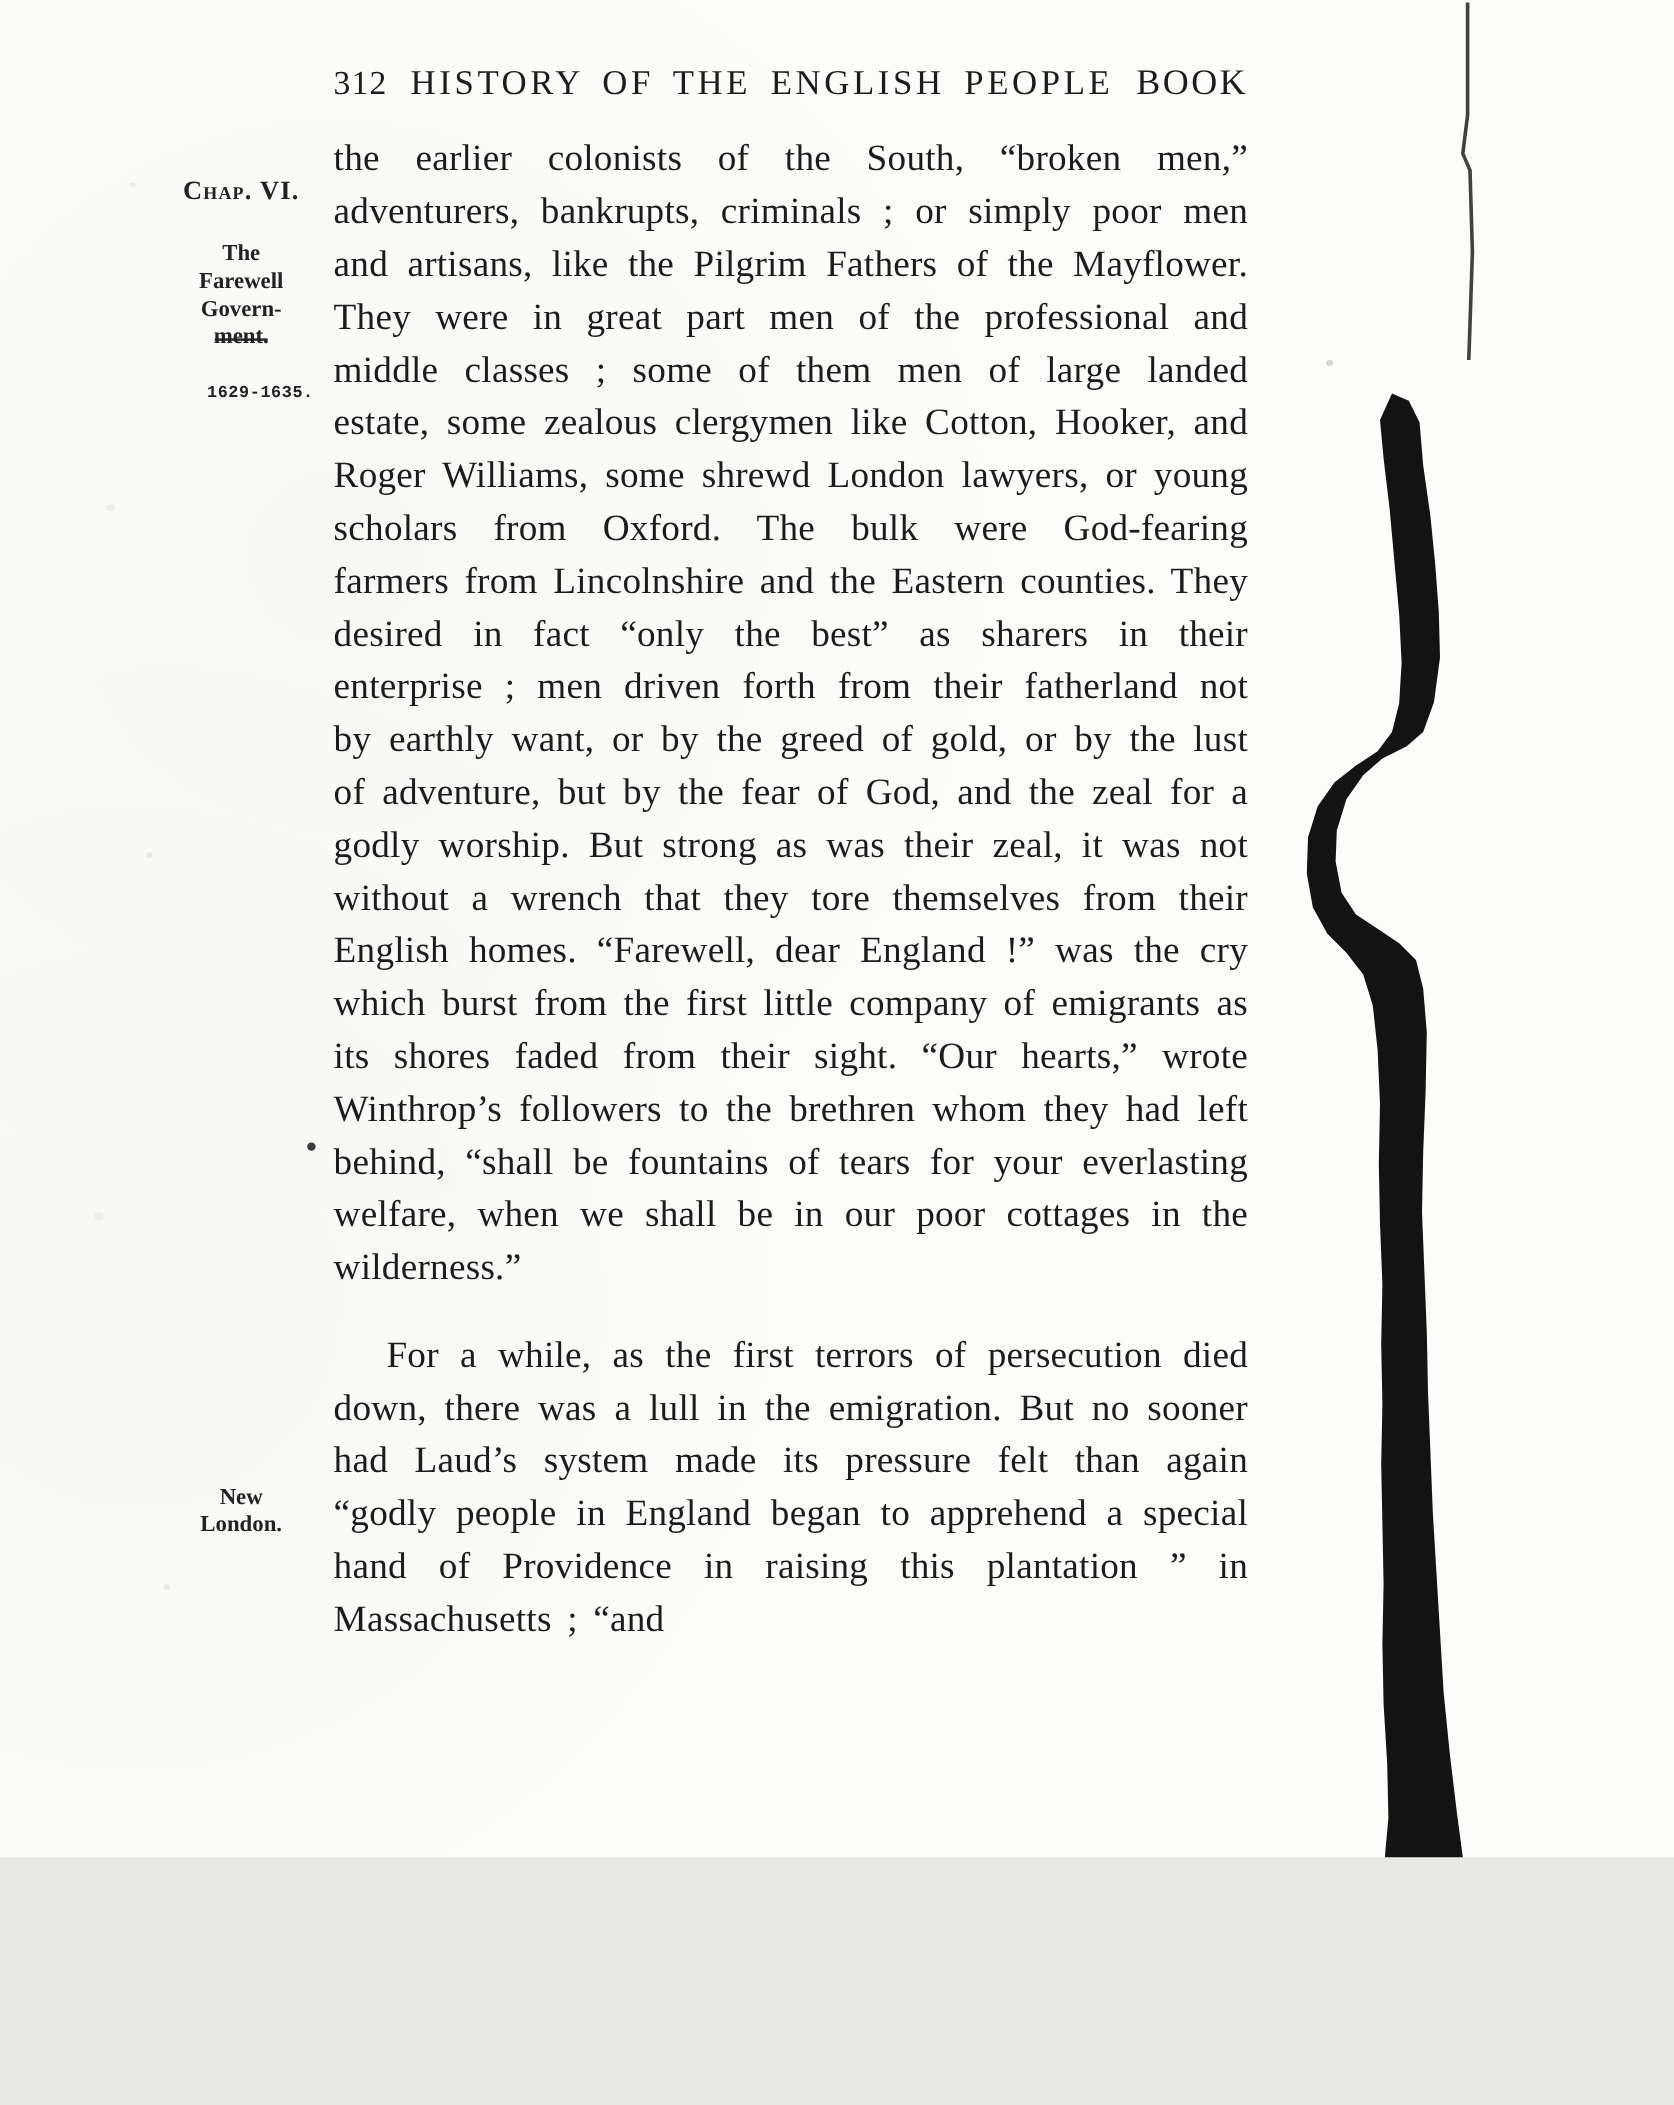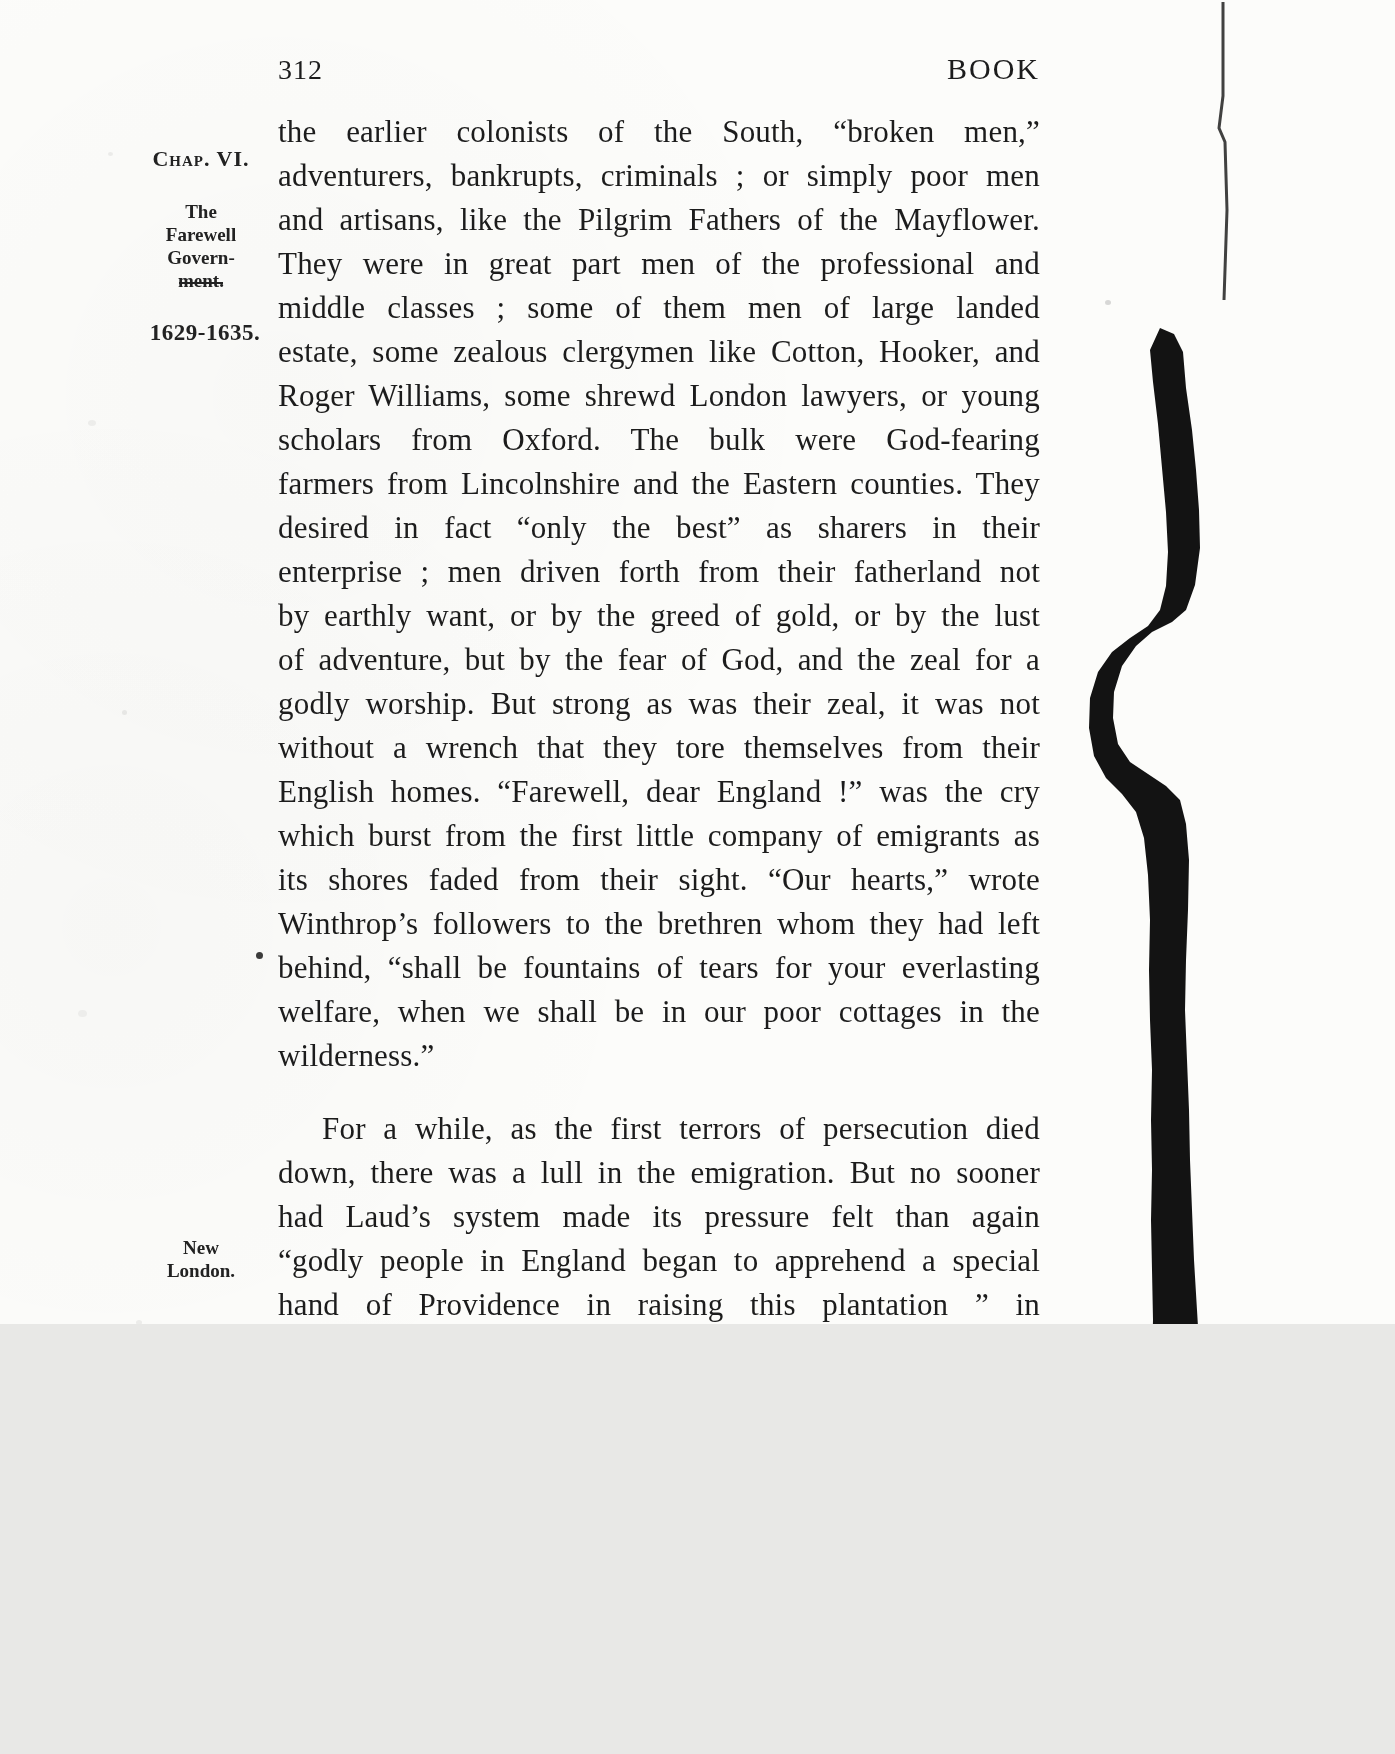--- a/index.html
+++ b/index.html
@@ -3,21 +3,21 @@
 <meta charset="utf-8">
 <style>
   :root{
     --ink:#1c1c1c;
     --paper:#fcfcfa;
   }
   *{margin:0;padding:0;box-sizing:border-box;}
   html,body{background:#e8e8e6;}
   .page{
     position:relative;
-    width:1395px;height:1324px;
+    width:1395px;height:1548px;
     background:var(--paper);
     background-image:radial-gradient(circle at 20% 30%, rgba(0,0,0,0.015), transparent 40%),
                      radial-gradient(circle at 8% 70%, rgba(0,0,0,0.02), transparent 35%);
     overflow:hidden;
     font-family:"Liberation Serif","DejaVu Serif",serif;
     color:var(--ink);
   }
   
   .running-head{
     position:absolute;top:52px;left:278px;width:762px;
@@ -25,21 +25,21 @@
   }
   .page-num{font-size:28px;letter-spacing:1px;}
   .head-title{font-size:29px;letter-spacing:3px;word-spacing:6px;}
   .book-label{font-size:30px;letter-spacing:2px;}
   
   .margin-col{position:absolute;left:138px;top:0;width:126px;text-align:center;}
   .note{font-weight:600;color:#222;margin-top:28px;}
   .note-chapter{position:absolute;top:118px;left:0;width:126px;font-variant:small-caps;font-size:22px;letter-spacing:1px;}
   .note-section{position:absolute;top:172px;left:0;width:126px;font-size:19px;line-height:23px;}
   .note-rule{position:absolute;top:282px;left:41px;width:44px;border-top:2.5px solid #222;}
-  .note-dates{position:absolute;top:292px;left:4px;width:126px;font-size:23px;letter-spacing:0.5px;}
+  .note-dates{position:absolute;top:292px;left:16px;width:126px;font-size:14px;letter-spacing:0.5px;font-family:Liberation Mono, monospace;}
   .note-newengland{position:absolute;top:1208px;left:0;width:126px;font-size:19px;line-height:23px;}
   
   .text-col{
     position:absolute;left:278px;top:110px;width:762px;
     font-size:31px;line-height:44px;
     text-align:justify;
     word-spacing:5px;letter-spacing:0.2px;
   }
   .text-col p{margin:0;}
   .text-col p.indent{text-indent:44px;margin-top:29px;}
@@ -56,20 +56,21 @@
   .sp7{left:256px;top:952px;width:7px;height:7px;opacity:.85;background:#1a1a1a;}
   .sp8{left:1105px;top:300px;width:6px;height:5px;opacity:.2;}
 </style>
 </head>
 <body>
 
 <div class="page">
 
   <header class="running-head">
     <span class="page-num">312</span>
+    <span class="head-title">HISTORY OF THE ENGLISH PEOPLE</span>
     <span class="book-label">BOOK</span>
   </header>
 
   <aside class="margin-col">
     <div class="note note-chapter">Chap. VI.</div>
     <div class="note note-section" id="section-note">
         <div>The</div>
         <div>Farewell</div>
         <div>Govern-</div>
         <div>ment.</div>

